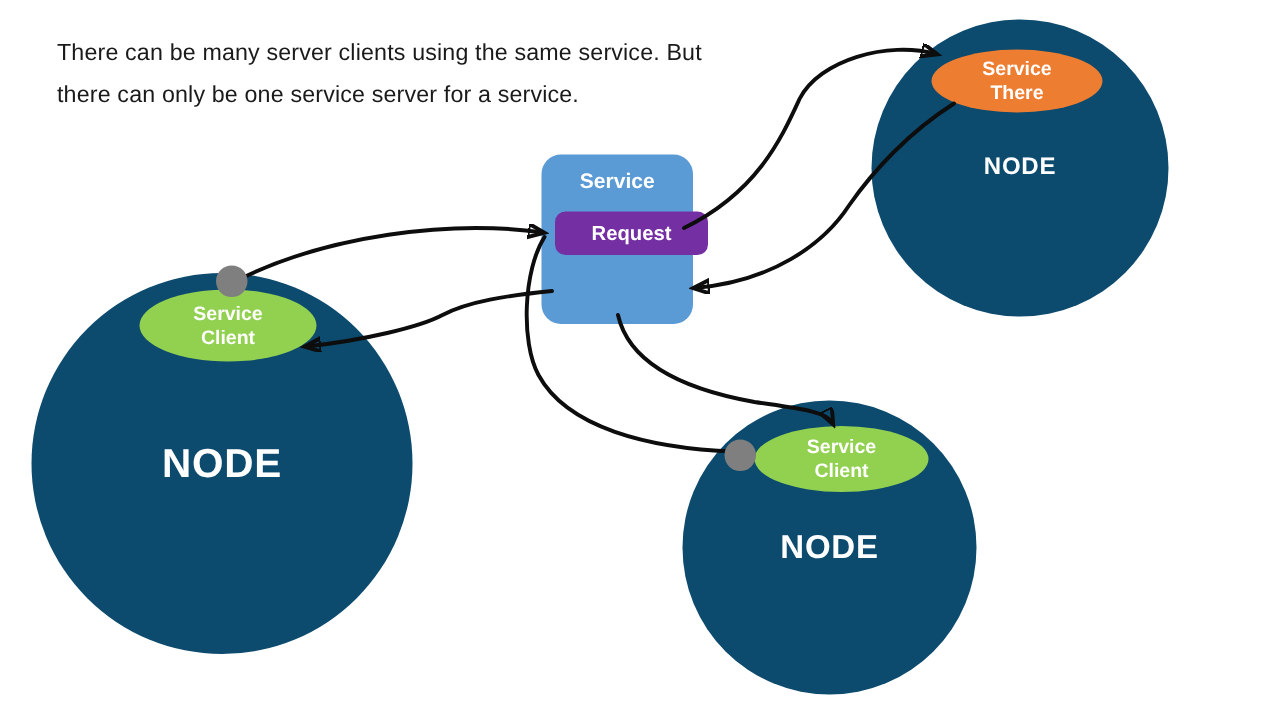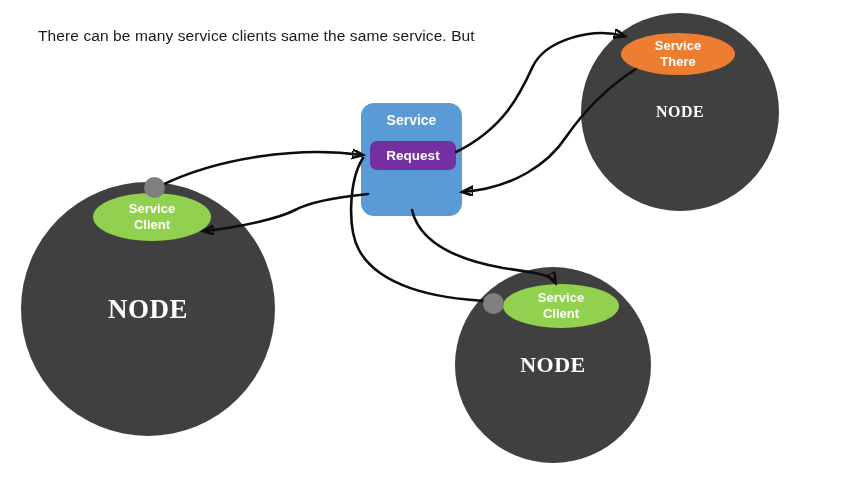--- a/index.html
+++ b/index.html
@@ -17,22 +17,22 @@
     position: absolute; left: 38px; top: 22px;
     margin: 0;
     font-size: 15.5px; line-height: 28px; color: #1a1a1a;
     font-weight: 400; letter-spacing: 0.1px;
   }
   .caption span { display: block; white-space: nowrap; }
 
   
   .circle {
     position: absolute; border-radius: 50%;
-    background: #404040;
-    display: flex; align-items: center; justify-content: center; font-family: Liberation Serif, serif;
+    background: #0c4a6e;
+    display: flex; align-items: center; justify-content: center;
   }
   .circle-left   { left: 21px;  top: 182px; width: 254px; height: 254px; }
   .circle-right  { left: 581px; top: 13px;  width: 198px; height: 198px; }
   .circle-bottom { left: 455px; top: 267px; width: 196px; height: 196px; }
 
   .node-label {
     color: #ffffff; font-weight: 700; letter-spacing: 0.5px;
     user-select: none;
   }
   .node-label.lg { font-size: 27px; }
@@ -55,21 +55,21 @@
   
   .service-box {
     position: absolute; left: 361px; top: 103px; width: 101px; height: 113px;
     background: #5B9BD5; border-radius: 13px;
   }
   .service-title {
     display: block; text-align: center; margin-top: 9px;
     color: #ffffff; font-weight: 700; font-size: 14px;
   }
   .msg-box {
-    position: absolute; left: 9px; width: 86px; height: 29px;
+    position: absolute; left: 9px; width: 102px; height: 29px;
     background: #7430A3; border-radius: 7px;
     display: flex; align-items: center; justify-content: center;
     color: #ffffff; font-weight: 700; font-size: 13.5px;
   }
   .msg-request  { top: 38px; }
   .msg-response { top: 77px; width: 88px; }
 
   
   svg.connectors {
     position: absolute; left: 0; top: 0; width: 854px; height: 480px;
@@ -86,21 +86,22 @@
   }
   .port-left   { left: 144px; top: 177px; }
   .port-bottom { left: 483px; top: 293px; }
 </style>
 </head>
 <body>
 
 <div class="stage">
 
   <p class="caption">
-    <span>There can be many service clients same the same service. But</span>
+    <span>There can be many server clients using the same service. But</span>
+    <span>there can only be one service server for a service.</span>
   </p>
 
   <div class="circle circle-left">
     <span class="node-label lg">NODE</span>
   </div>
 
   <div class="circle circle-right">
     <span class="node-label sm">NODE</span>
   </div>
 

